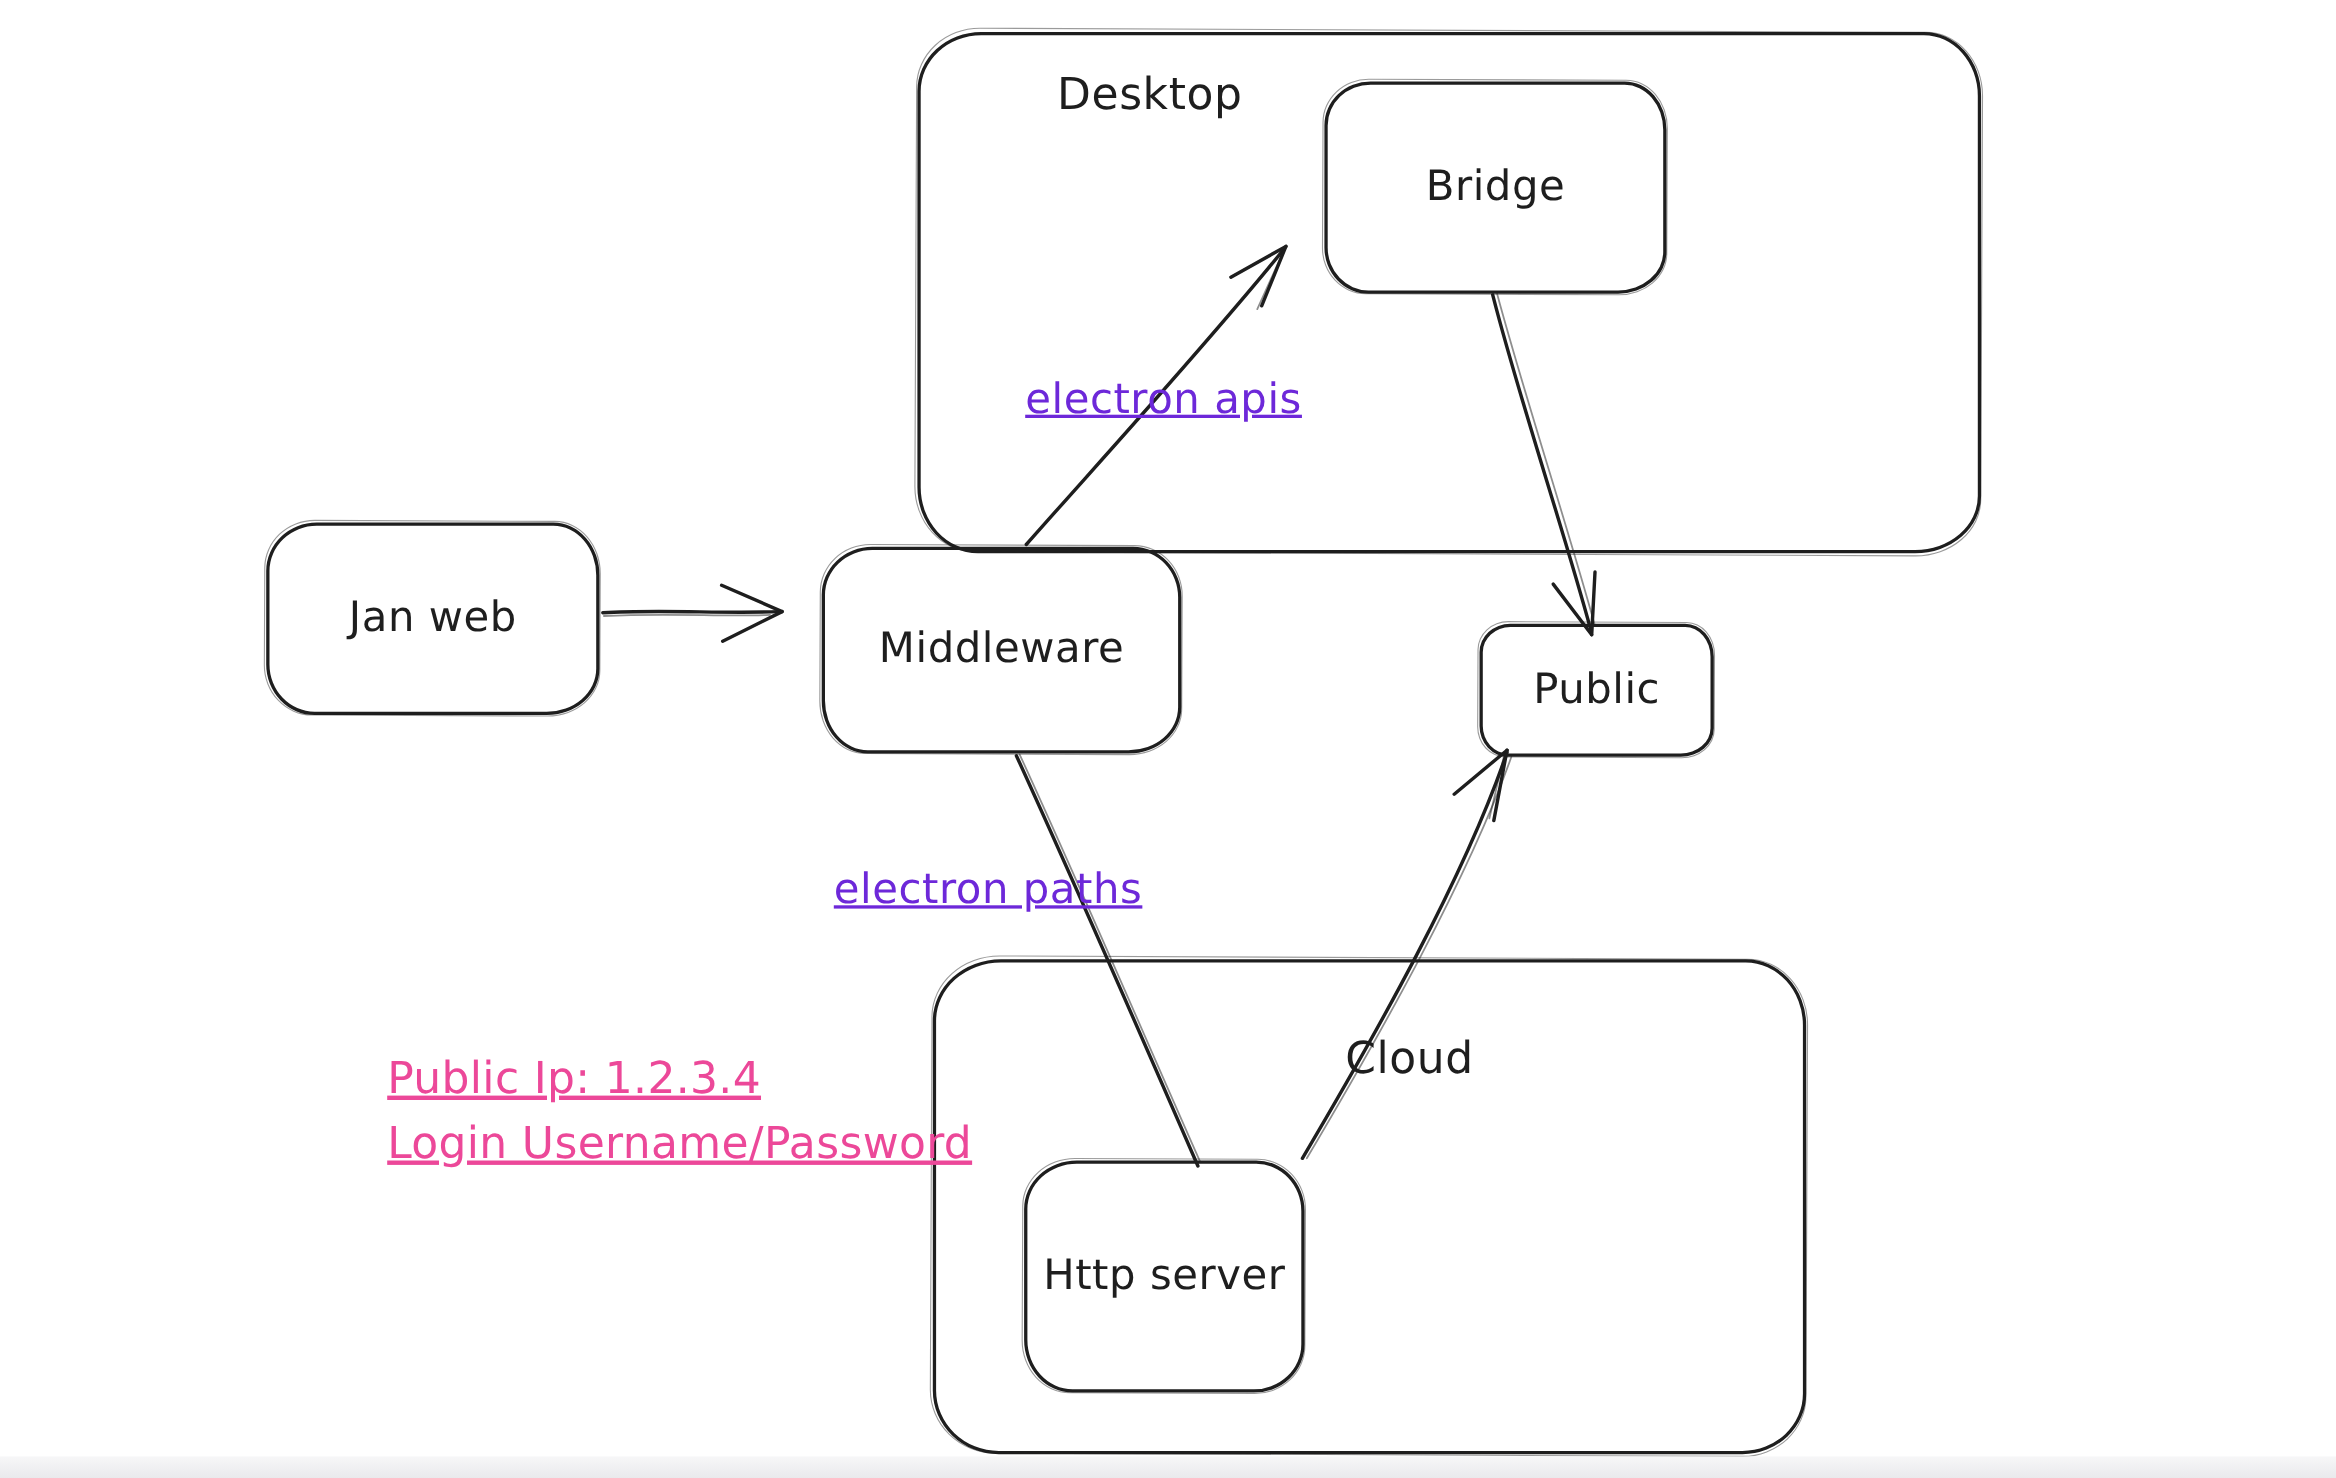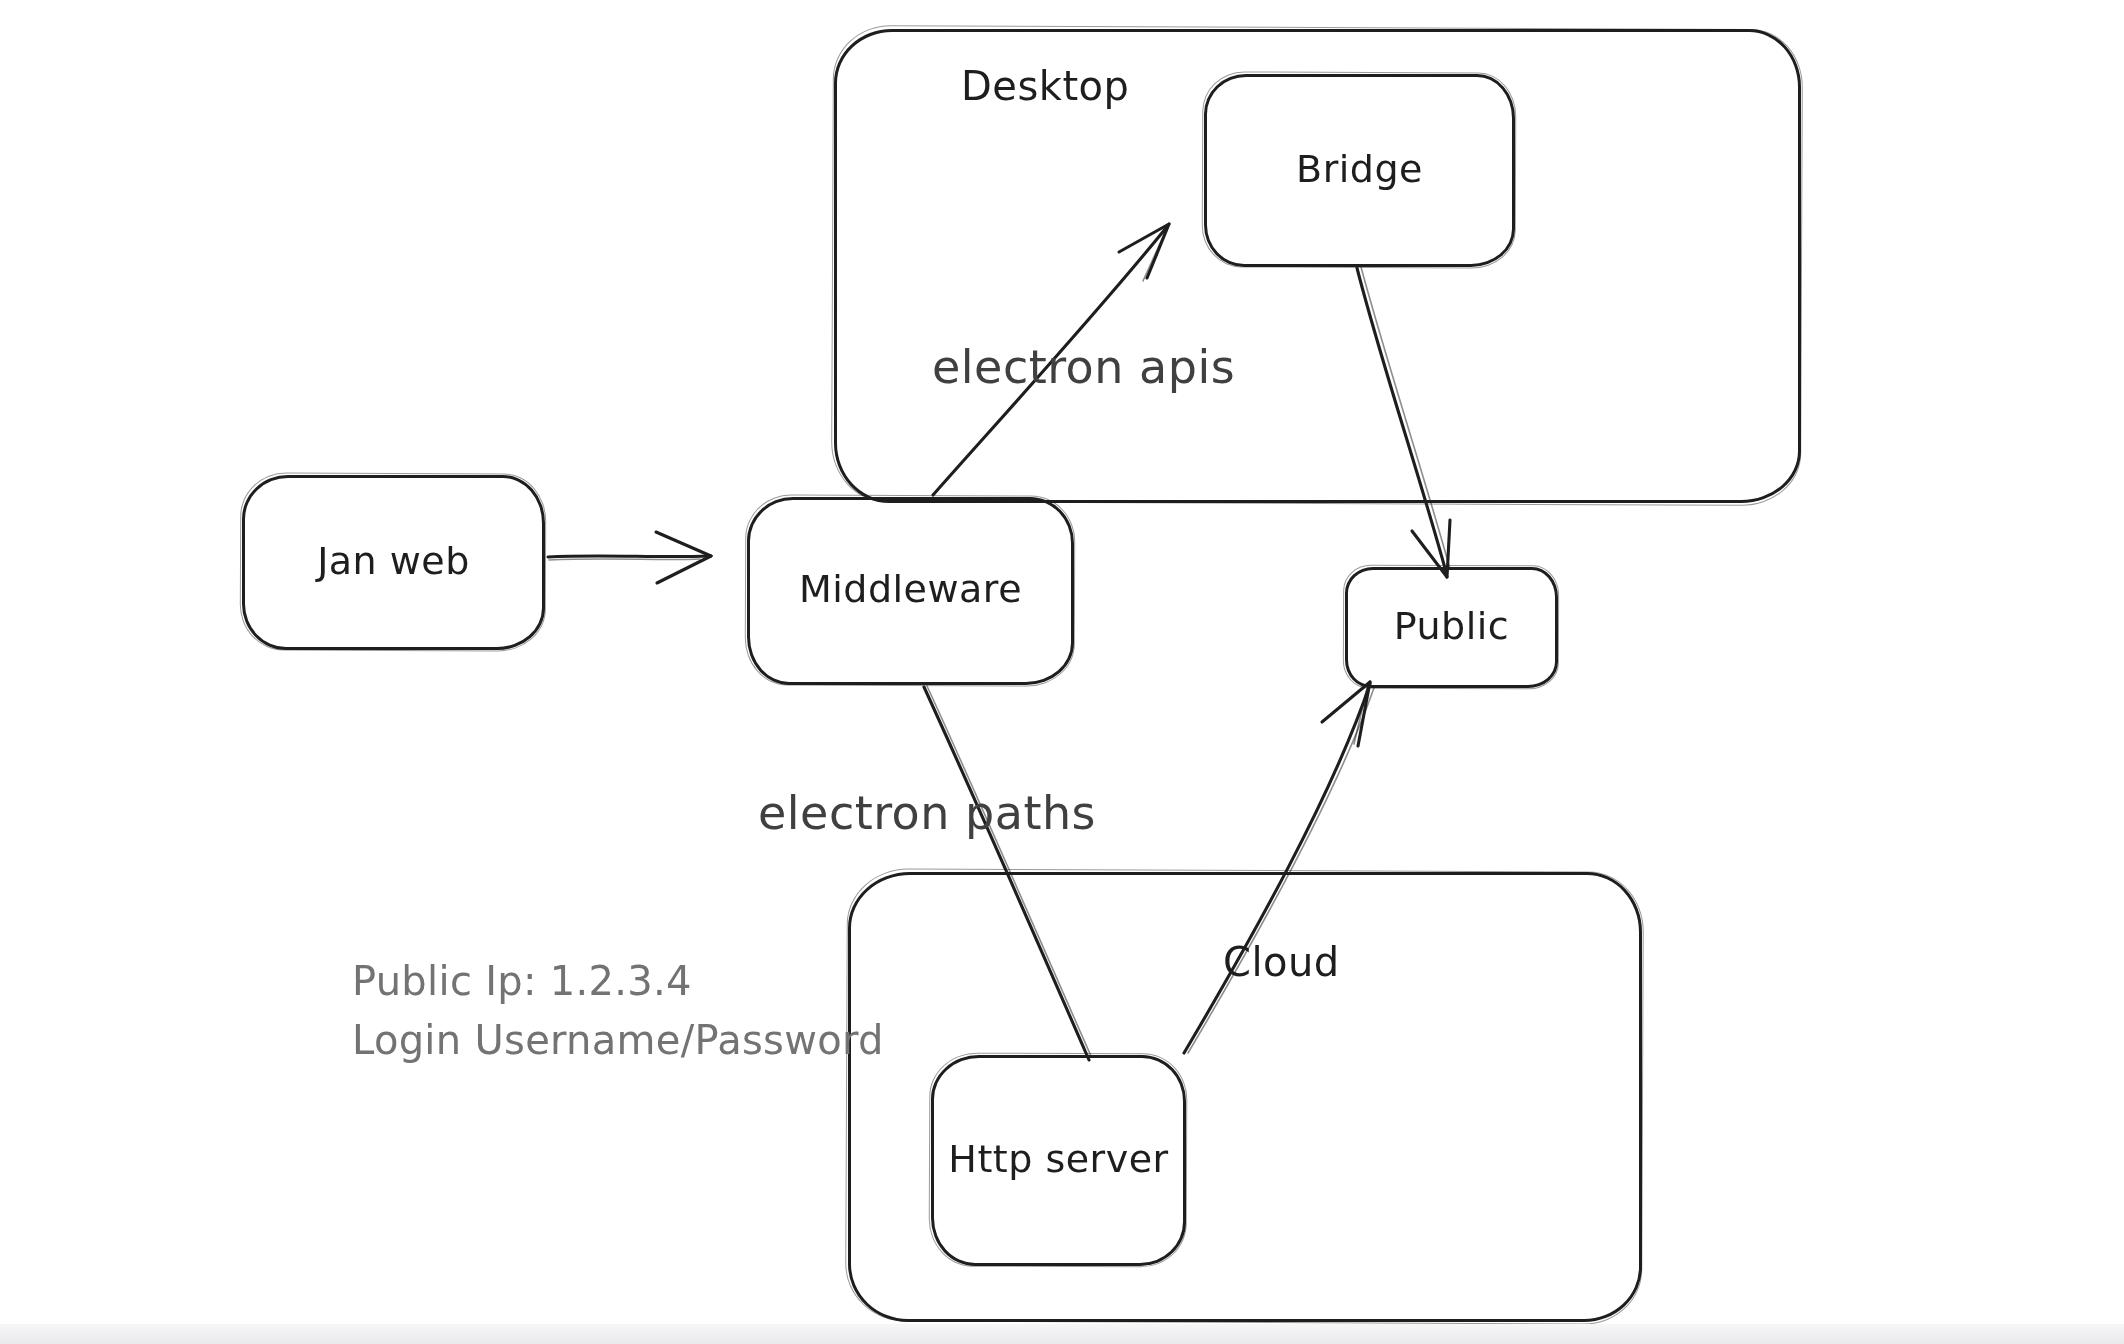--- a/index.html
+++ b/index.html
@@ -39,33 +39,35 @@
   }
   .container-label{
     position:absolute;
     font-size:40px;
     letter-spacing:.5px;
     white-space:nowrap;
     color:#1e1e1e;
   }
   .edge-label{
     position:absolute;
-    font-size:46px;
+    font-size:38px;
     letter-spacing:.5px;
     white-space:nowrap;
-    color:#404040;
+    color:#6d28d9;
+    text-decoration:underline;
   }
   .annotation{
     position:absolute;
     left:352px;top:952px;
     font-size:40px;
     letter-spacing:.3px;
     line-height:1.48;
-    color:#737373;
+    color:#ec4899;
     white-space:nowrap;
+    text-decoration:underline;
   }
   svg.wires{
     position:absolute;inset:0;
     width:2124px;height:1344px;
     pointer-events:none;
   }
   svg.wires path{
     fill:none;
     stroke:#1e1e1e;
     stroke-width:3.1;

